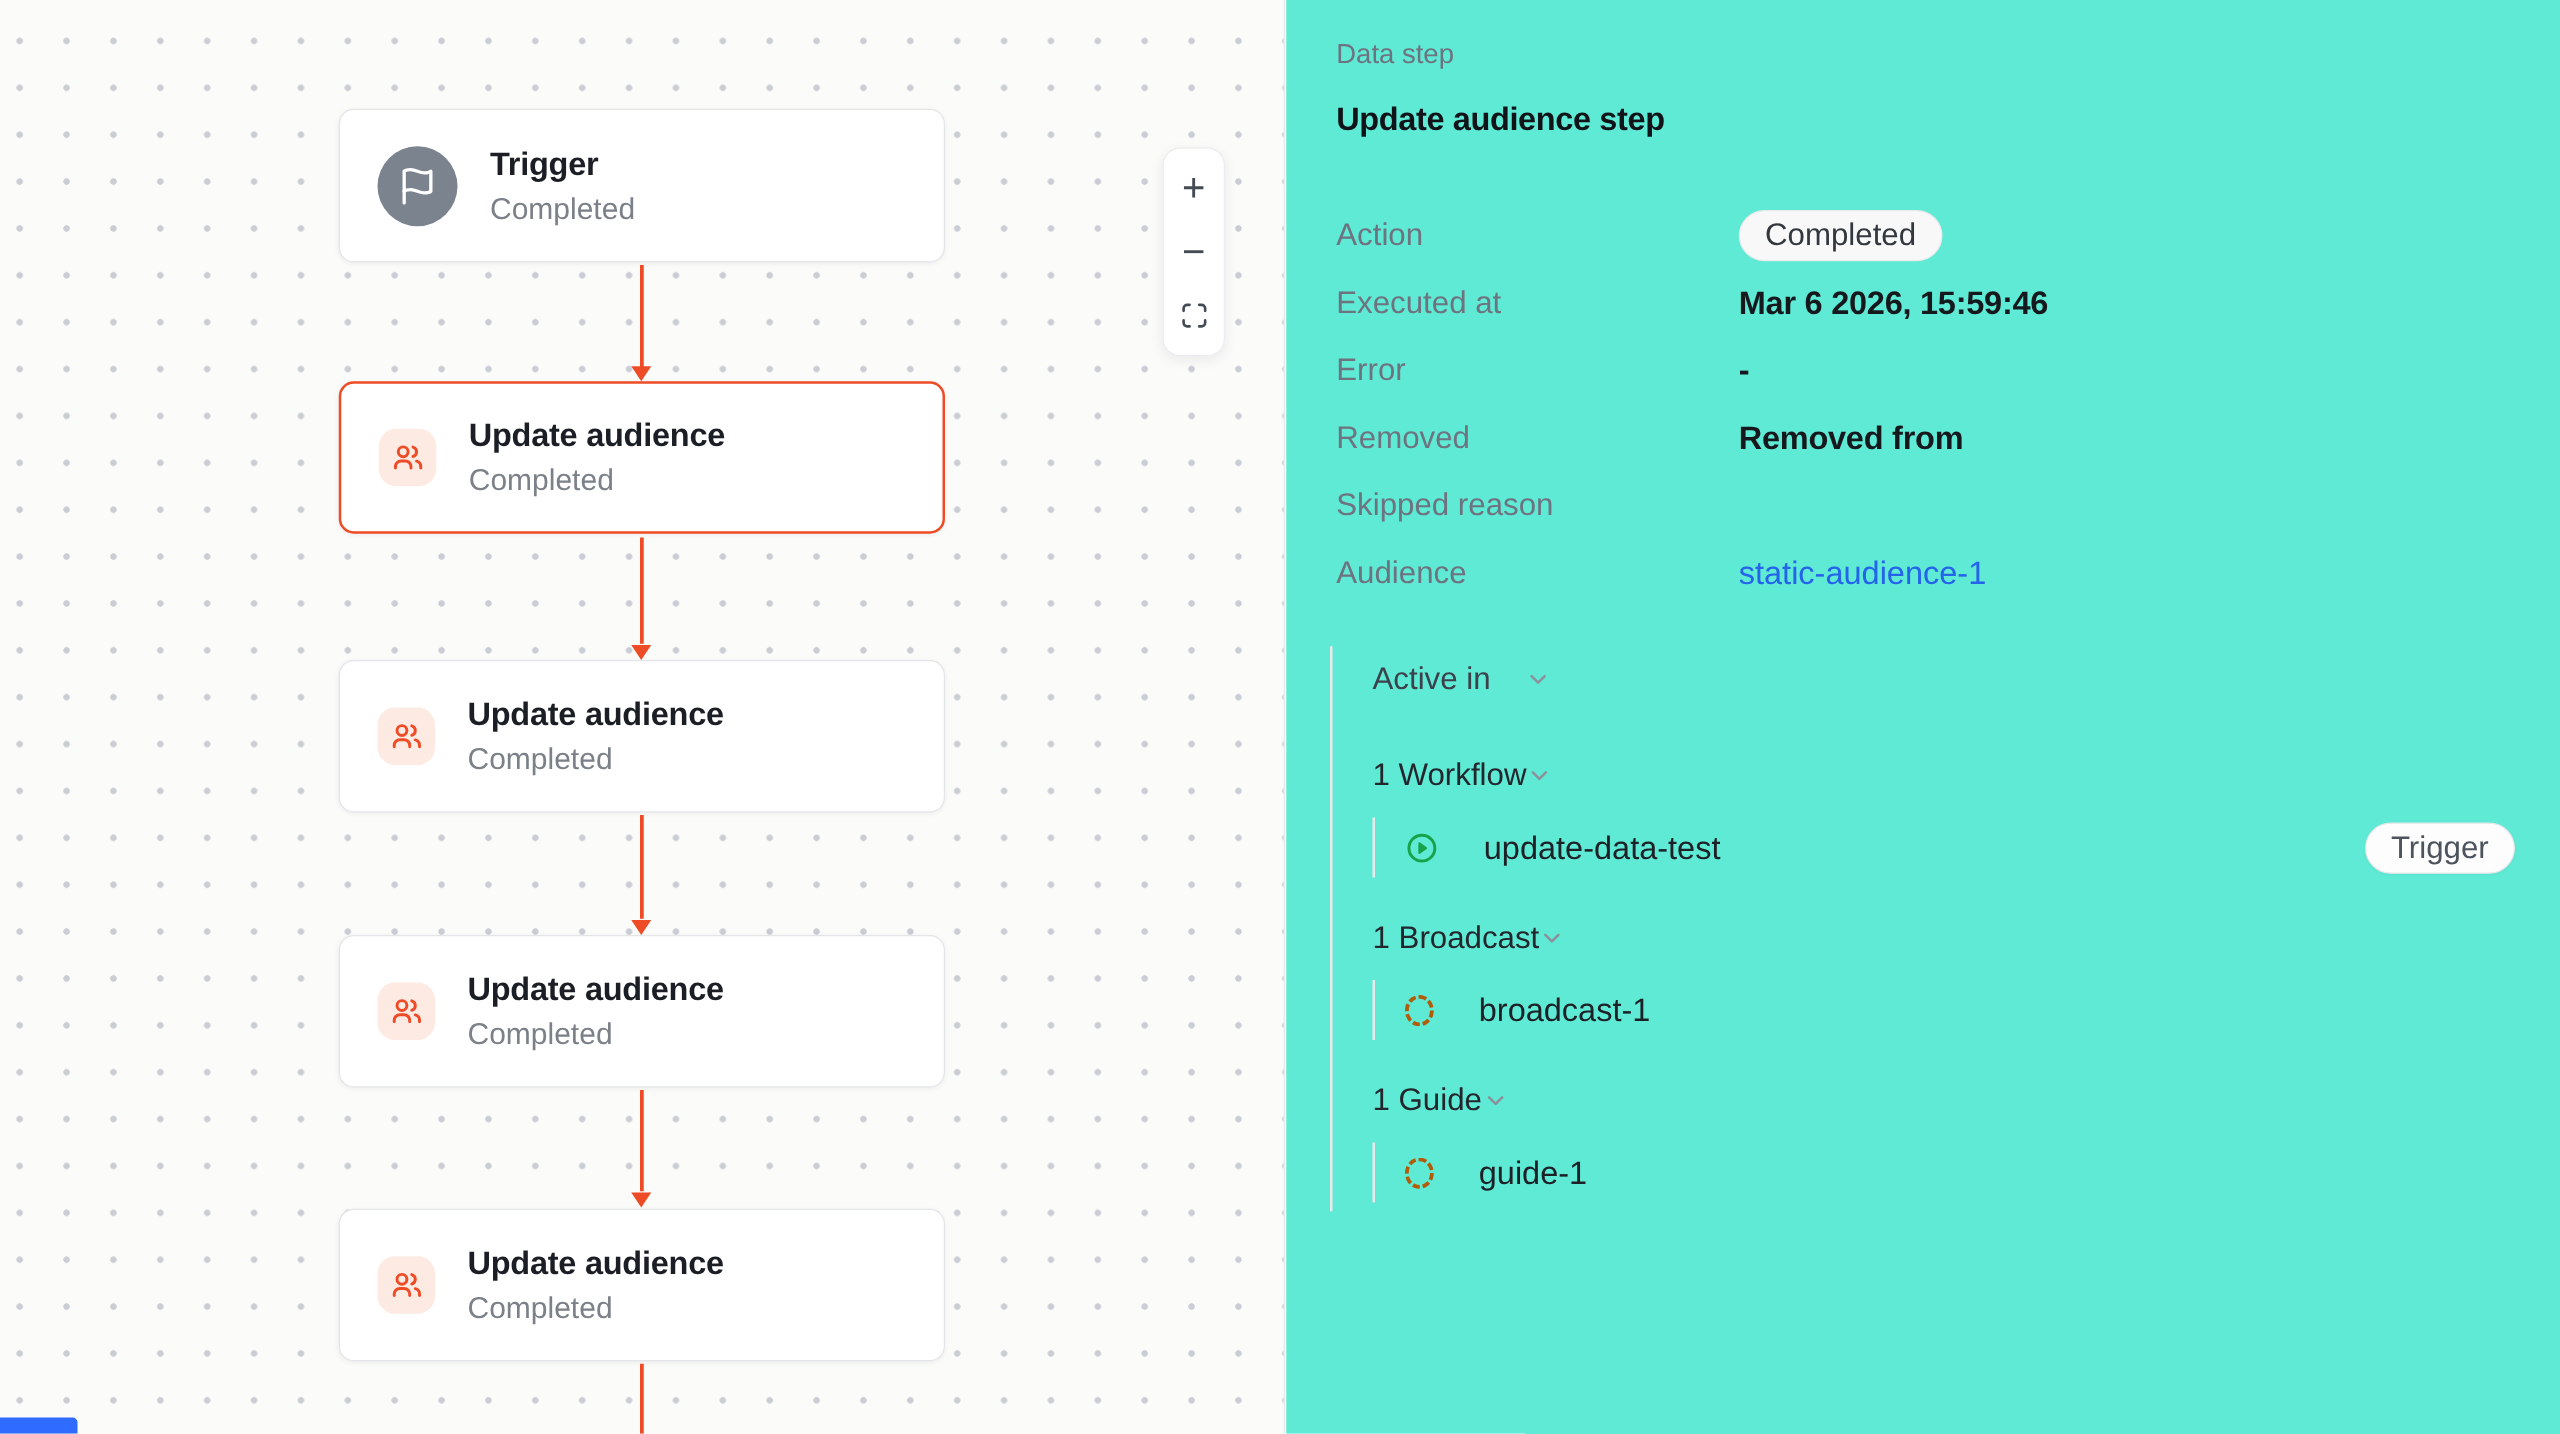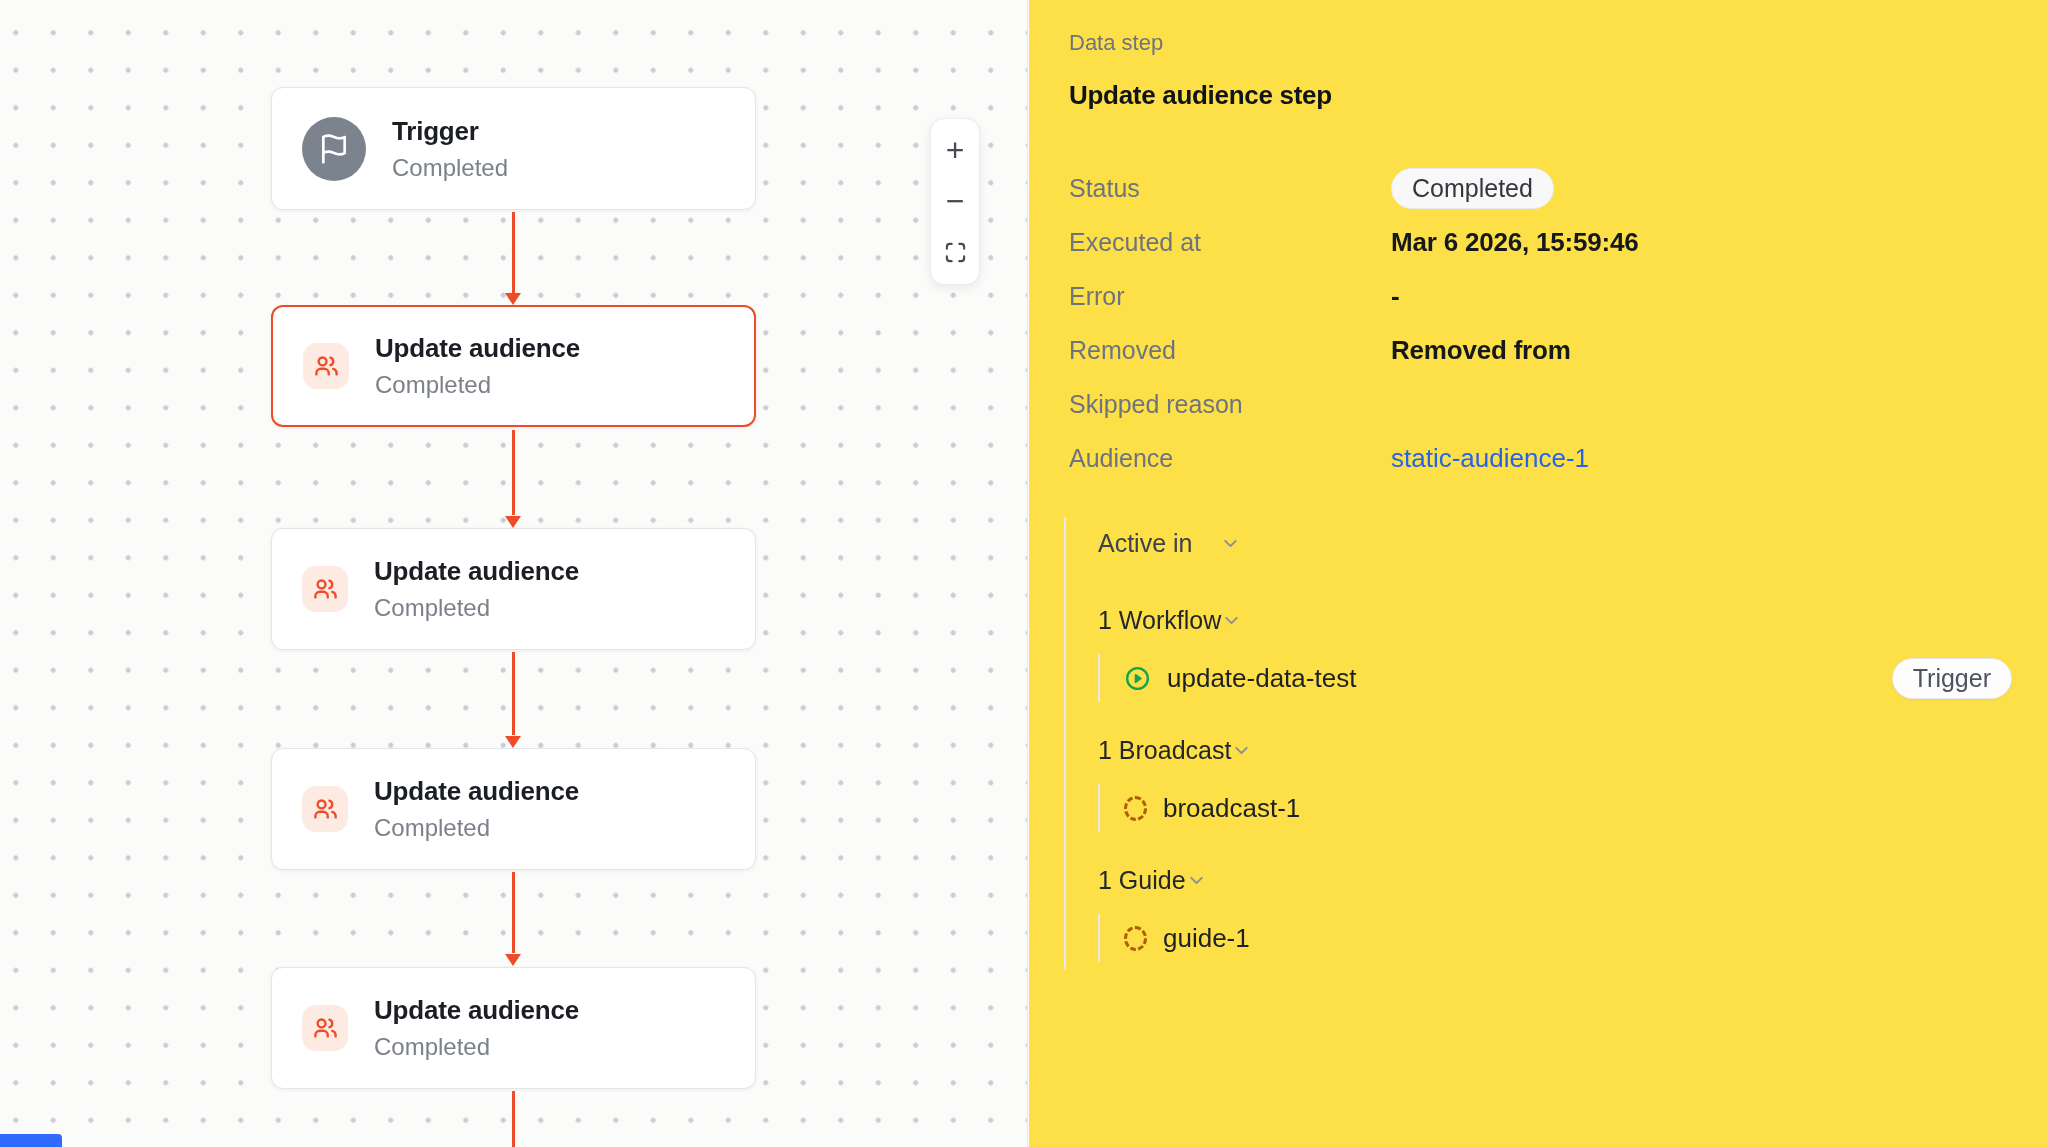--- a/index.html
+++ b/index.html
@@ -28,21 +28,21 @@
     border-left:8.5px solid rgba(0,0,0,0);border-right:8.5px solid rgba(0,0,0,0);
     border-top:12px solid #ee4c26;}
   .zoom-pill{position:absolute;left:930px;top:118px;width:50px;border-radius:14px;
     background:#fff;border:1.5px solid #ececf0;box-shadow:0 3px 10px rgba(20,20,40,.08);
     display:flex;flex-direction:column;align-items:center;padding:6px 0;}
   .zoom-btn{width:50px;height:51px;display:flex;align-items:center;justify-content:center;
     font-size:32px;color:#454b55;cursor:pointer;}
   .blue-edge{position:absolute;left:0;bottom:0;width:62px;height:13px;background:#2e6bfe;border-top-right-radius:4px;}
 
   
-  .panel{position:absolute;left:1029px;top:0;width:1019px;height:1147px;background:#fde047;
+  .panel{position:absolute;left:1029px;top:0;width:1019px;height:1147px;background:#5eead4;
     padding:30px 36px 0 40px;}
   .eyebrow{font-size:22px;color:#6e7380;}
   .panel-title{margin-top:24px;font-size:26px;font-weight:700;color:#101318;letter-spacing:-.3px;}
   .fields{margin-top:50px;}
   .field-row{display:grid;grid-template-columns:322px 1fr;align-items:center;height:54px;}
   .field-label{font-size:25px;color:#6e7380;}
   .field-value{font-size:26px;font-weight:700;color:#15181d;letter-spacing:-.2px;}
   .badge{display:inline-flex;align-items:center;padding:5px 20px;border:1.5px solid #e9e9ec;
     background:#f8f8f9;border-radius:999px;font-size:25px;font-weight:500;color:#33373e;}
   .badge.light{background:#fdfdfe;border-color:#e8e8eb;color:#4e545d;box-shadow:0 1px 3px rgba(0,0,0,.04);}
@@ -50,21 +50,21 @@
 
   .active{margin-top:32px;margin-left:-5px;border-left:2px solid #e9e9ec;padding-left:32px;min-height:452px;}
   .sec-row{display:flex;align-items:center;gap:28px;padding-top:7px;height:45px;}
   .sec-label{font-size:25px;font-weight:500;color:#3c414b;}
   .sec-gap{height:40px;}
   .group-row{display:flex;align-items:center;gap:0;height:36px;margin-bottom:16px;}
   .group-label{font-size:25px;font-weight:500;color:#23262d;}
   .items{border-left:2px solid #e9e9ec;padding-left:24px;margin-bottom:30px;}
   .item-row{display:flex;align-items:center;height:48px;}
   .item-row .grow{flex:1;}
-  .item-name{font-size:26px;color:#1d2026;margin-left:16px;}
+  .item-name{font-size:26px;color:#1d2026;margin-left:36px;}
   .dashed-circle{width:23px;height:25px;border:3px dashed #b25b09;border-radius:50%;flex:none;}
   .chev{flex:none;display:flex;}
 </style>
 </head>
 <body>
 
 <div class="stage">
 
   <div class="canvas">
 
@@ -172,21 +172,21 @@
 
     <div class="blue-edge"></div>
   </div>
 
   <div class="panel">
     <div class="eyebrow">Data step</div>
     <div class="panel-title">Update audience step</div>
 
     <div class="fields">
       <div class="field-row">
-        <div class="field-label">Status</div>
+        <div class="field-label">Action</div>
         <div><span class="badge">Completed</span></div>
       </div>
       <div class="field-row">
         <div class="field-label">Executed at</div>
         <div class="field-value">Mar 6 2026, 15:59:46</div>
       </div>
       <div class="field-row">
         <div class="field-label">Error</div>
         <div class="field-value">-</div>
       </div>

